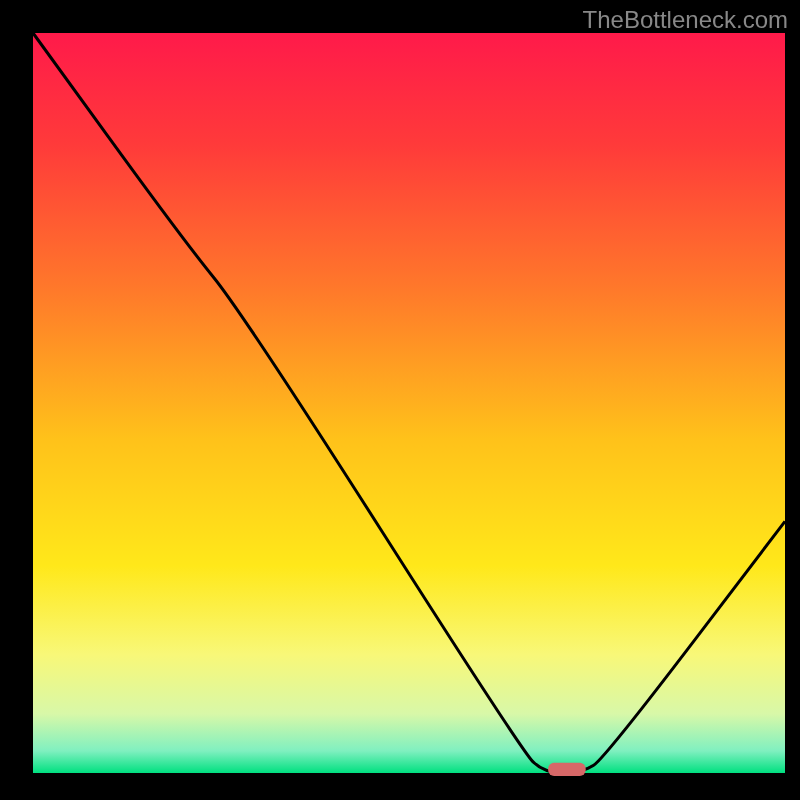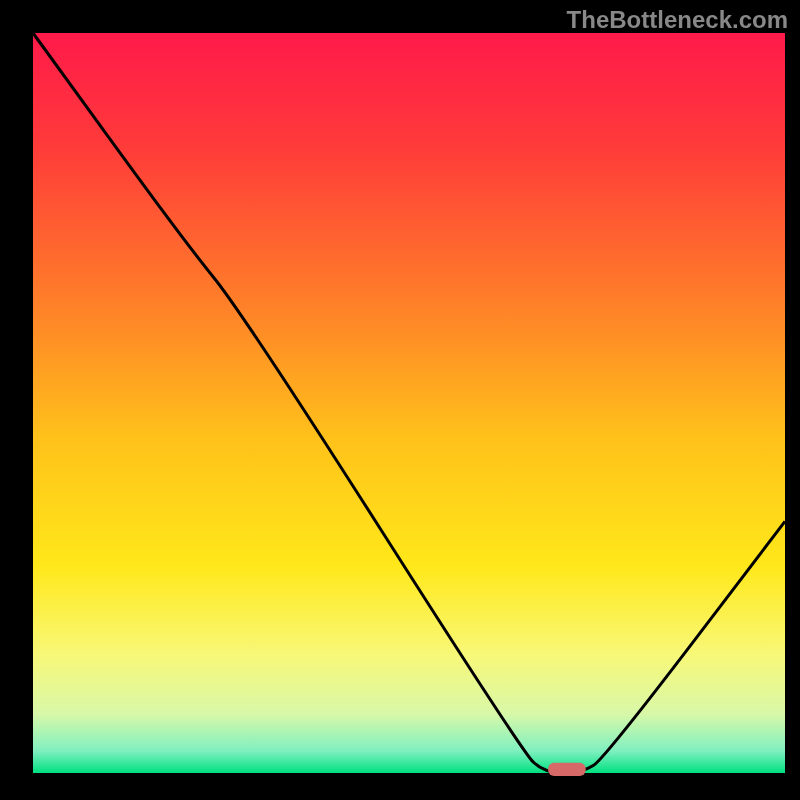--- a/index.html
+++ b/index.html
@@ -17,21 +17,21 @@
     left: 0;
     width: 800px;
     height: 800px;
   }
   .watermark {
     position: absolute;
     top: 6px;
     right: 12px;
     color: #888;
     font-size: 24px;
-    font-weight: bold;
+    font-weight: normal;
     z-index: 10;
   }
   svg {
     display: block;
   }
 </style>
 </head>
 <body>
 
 <div class="chart-container">

